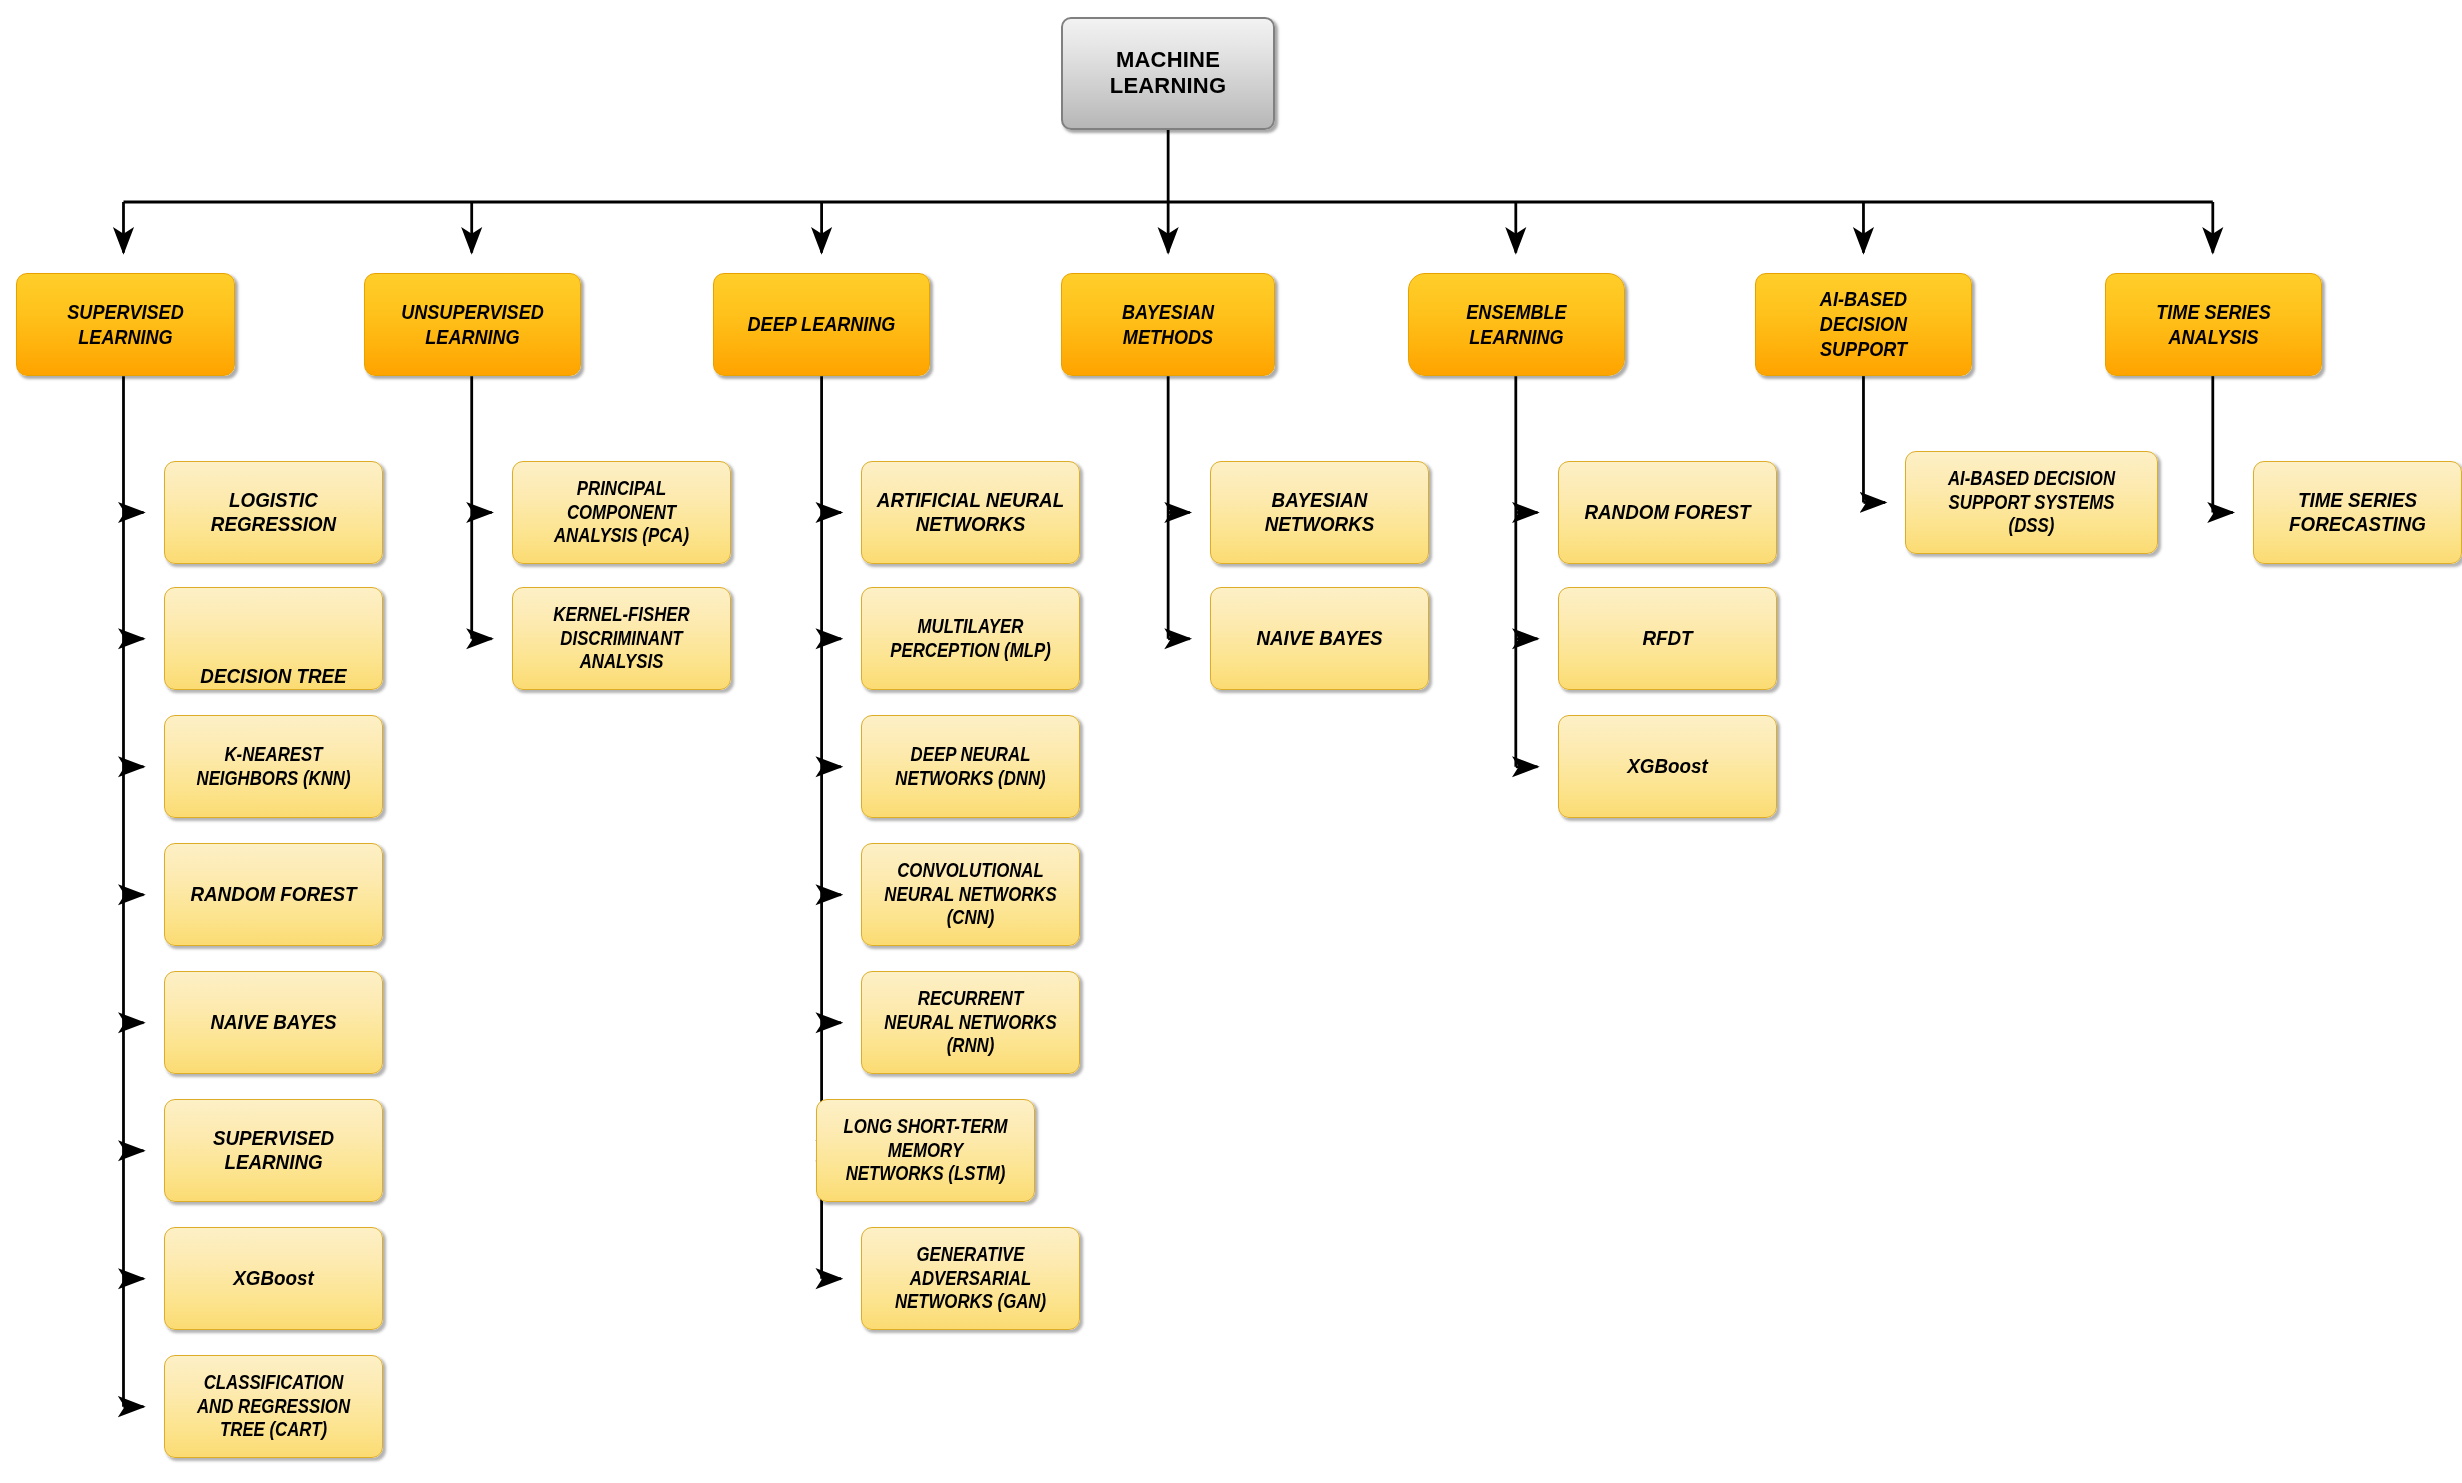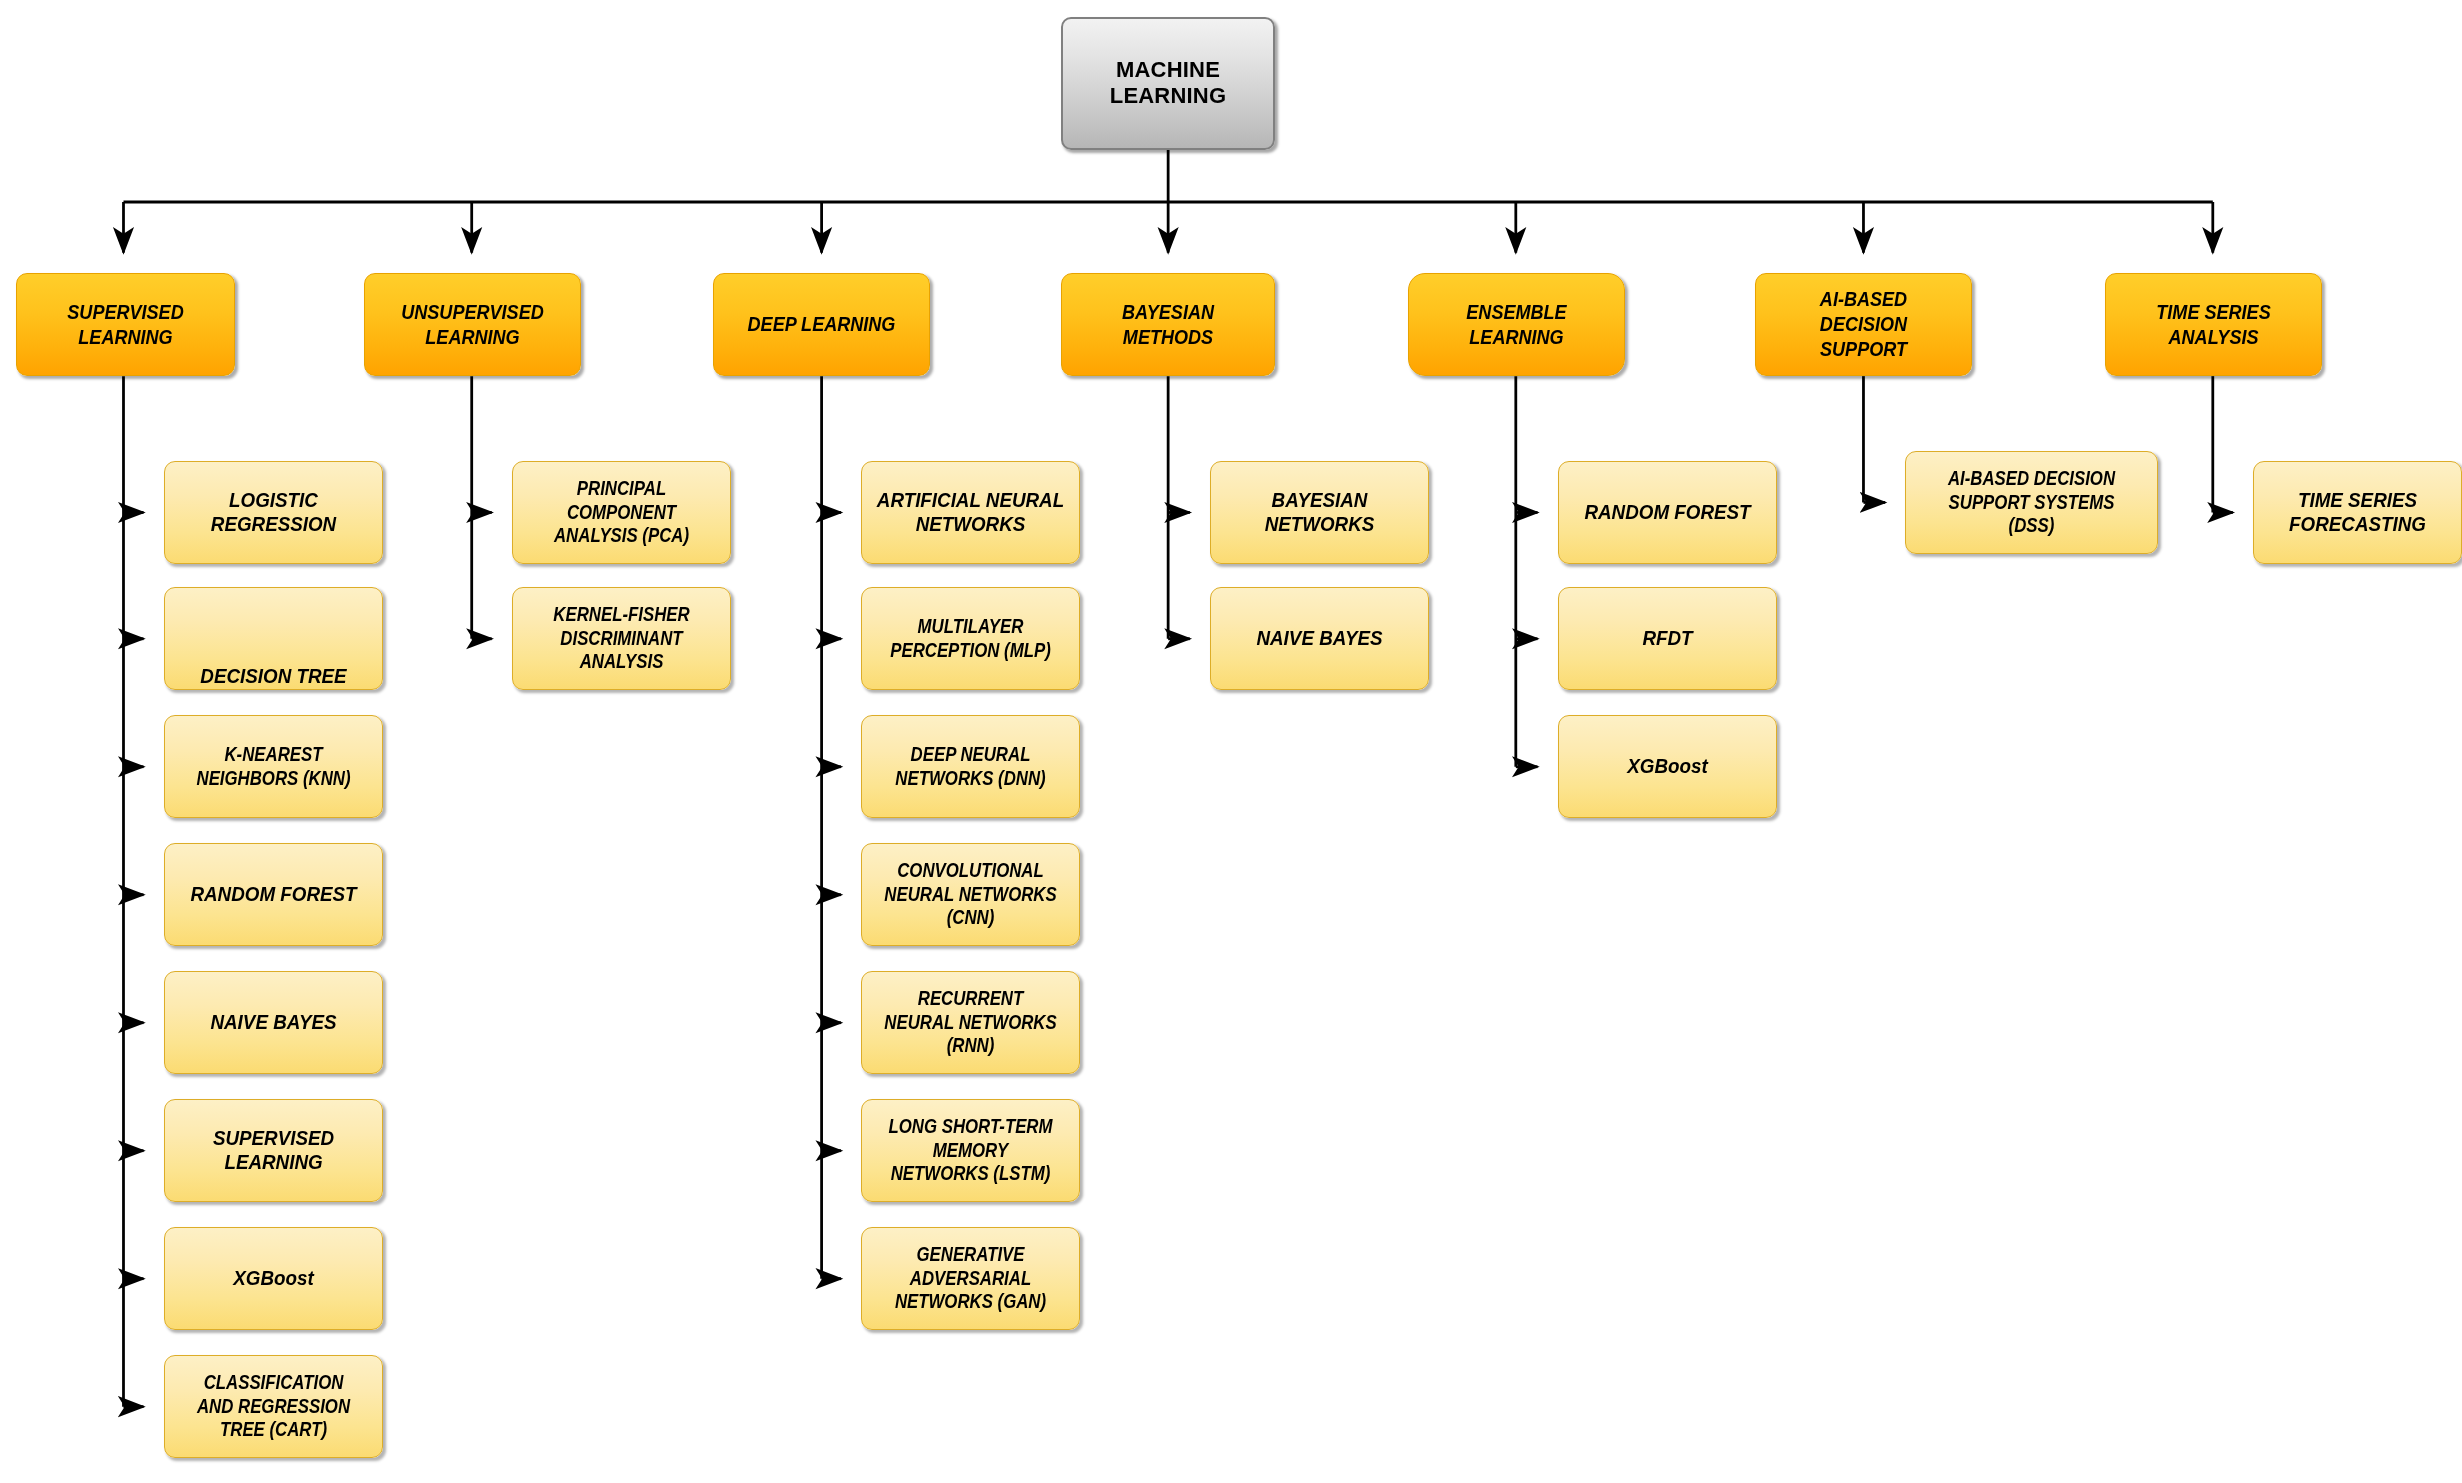--- a/index.html
+++ b/index.html
@@ -85,21 +85,21 @@
         <path d="M2725 1148 L2764 1148" marker-end="url(#arrowhead)"></path>
         <path d="M2725 1378 L2764 1378" marker-end="url(#arrowhead)"></path>
         <path d="M3350 676 L3350 903"></path>
         <path d="M3350 903 L3389 903" marker-end="url(#arrowhead)"></path>
         <path d="M3978 676 L3978 921"></path>
         <path d="M3978 921 L4014 921" marker-end="url(#arrowhead)"></path>
       </g>
   </svg>
 
   <div id="nodes-layer">
-      <div class="node root" style="left: 1061px; top: 16.7px; width: 214px; height: 133px;">
+      <div class="node root" style="left: 1061px; top: 16.7px; width: 214px; height: 113px;">
         <span class="label">MACHINE LEARNING</span>
       </div>
       <div class="node cat" style="left: 15.6px; top: 273px; width: 219px; height: 103px;">
         <span class="label">SUPERVISED LEARNING</span>
       </div>
       <div class="node cat" style="left: 364px; top: 273px; width: 217px; height: 103px;">
         <span class="label">UNSUPERVISED LEARNING</span>
       </div>
       <div class="node cat" style="left: 713px; top: 273px; width: 217px; height: 103px;">
         <span class="label">DEEP LEARNING</span>
@@ -154,21 +154,21 @@
       </div>
       <div class="node leaf narrow" style="left: 861px; top: 715px; width: 219px; height: 103px;">
         <span class="label">DEEP NEURAL NETWORKS (DNN)</span>
       </div>
       <div class="node leaf narrow" style="left: 861px; top: 843px; width: 219px; height: 103px;">
         <span class="label">CONVOLUTIONAL NEURAL NETWORKS (CNN)</span>
       </div>
       <div class="node leaf narrow" style="left: 861px; top: 971px; width: 219px; height: 103px;">
         <span class="label">RECURRENT NEURAL NETWORKS (RNN)</span>
       </div>
-      <div class="node leaf narrow" style="left: 861px; top: 1099px; width: 219px; height: 103px;">
+      <div class="node leaf narrow" style="left: 816px; top: 1099px; width: 219px; height: 103px;">
         <span class="label">LONG SHORT-TERM MEMORY NETWORKS (LSTM)</span>
       </div>
       <div class="node leaf narrow" style="left: 861px; top: 1227px; width: 219px; height: 103px;">
         <span class="label">GENERATIVE ADVERSARIAL NETWORKS (GAN)</span>
       </div>
       <div class="node leaf" style="left: 1210px; top: 461px; width: 219px; height: 103px;">
         <span class="label">BAYESIAN NETWORKS</span>
       </div>
       <div class="node leaf" style="left: 1210px; top: 587px; width: 219px; height: 103px;">
         <span class="label">NAIVE BAYES</span>

